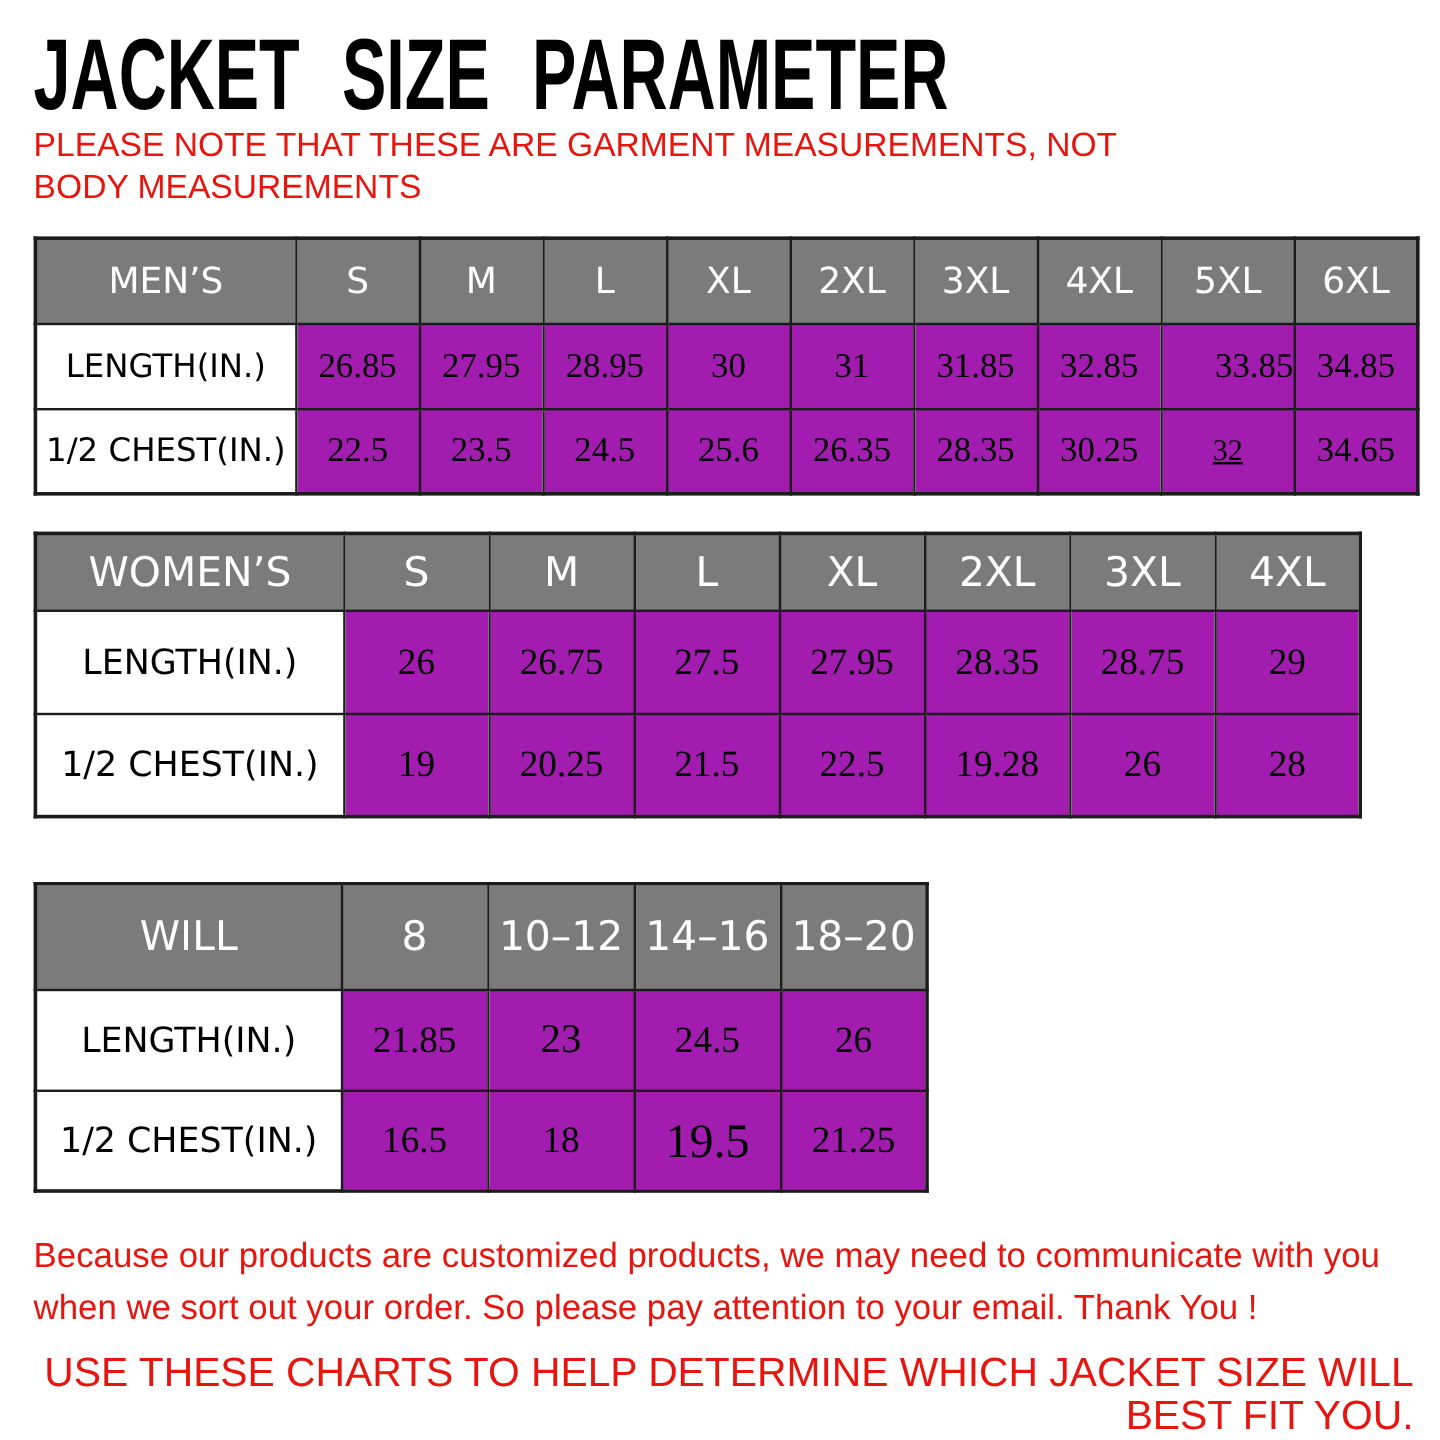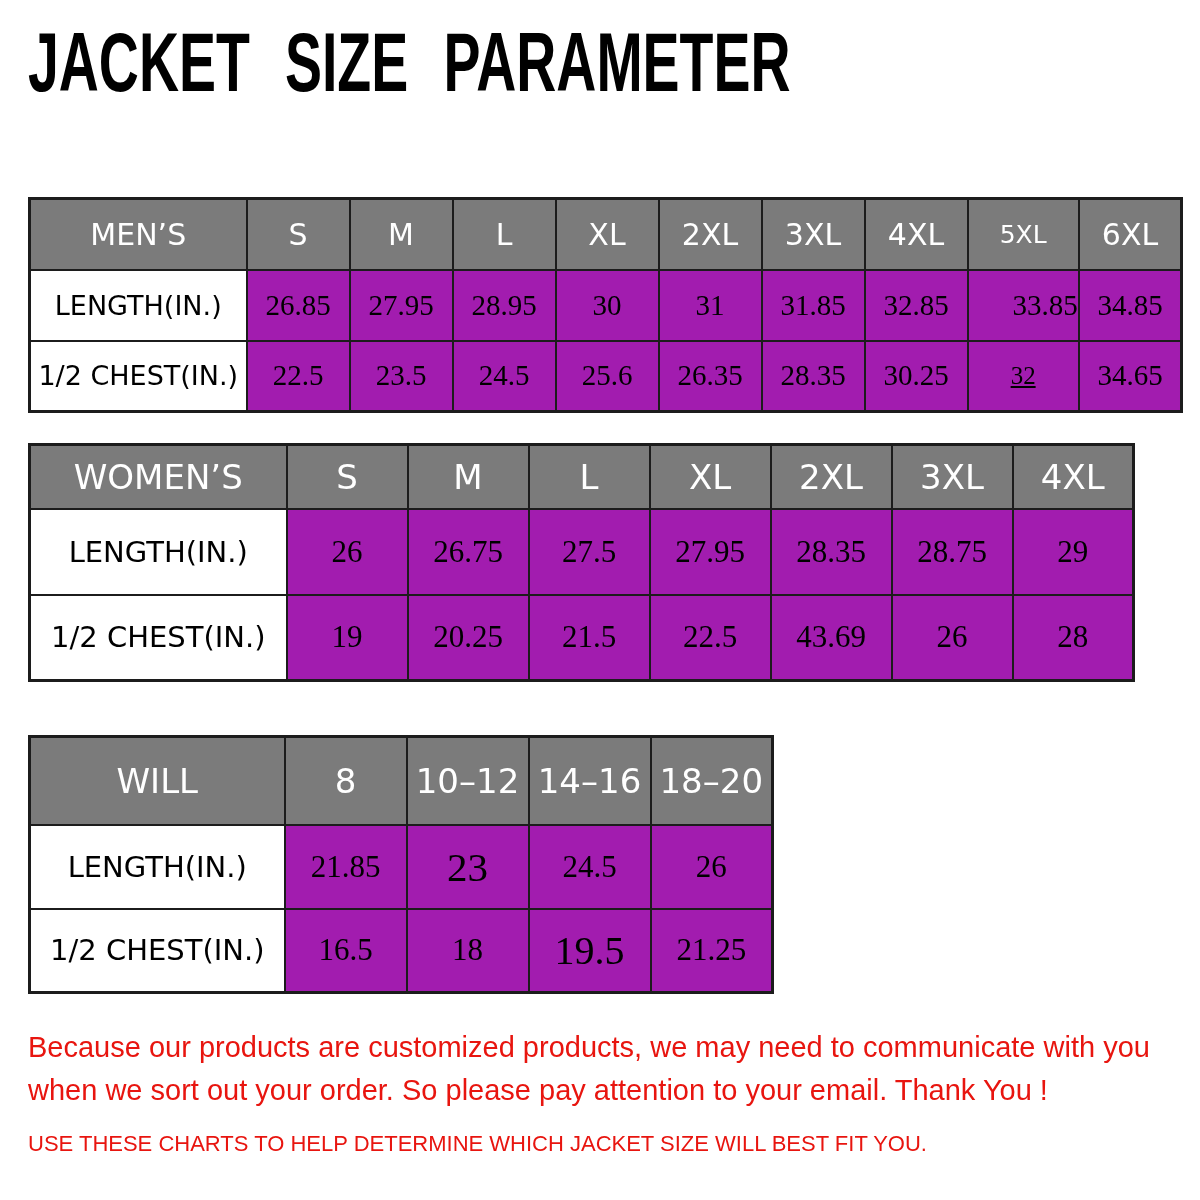--- a/index.html
+++ b/index.html
@@ -41,28 +41,29 @@
   }
   td.val{
     font-family:"Liberation Serif", serif;color:#000;background:#a21caf;
   }
   .footer1{
     position:absolute;left:28px;top:1026px;width:1130px;margin:0;
     font-size:29px;line-height:43px;color:var(--red);font-weight:400;
   }
   .footer2{
     position:absolute;left:28px;top:1126px;width:1150px;margin:0;
-    font-size:22px;line-height:36px;color:var(--red);font-weight:400;
+    font-size:34px;line-height:36px;color:var(--red);font-weight:400;text-align:right;
   }
 </style>
 </head>
 <body>
 
 <div class="canvas">
   <h1 class="page-title">JACKET SIZE PARAMETER</h1>
+  <p class="note">PLEASE NOTE THAT THESE ARE GARMENT MEASUREMENTS, NOT BODY MEASUREMENTS</p>
   <div class="tables" id="tables">
       <table class="sizetable" style="left: 28px; top: 197px;">
         <colgroup>
           <col style="width: 217px;">
           <col style="width: 103px;">
           <col style="width: 103px;">
           <col style="width: 103px;">
           <col style="width: 103px;">
           <col style="width: 103px;">
           <col style="width: 103px;">
@@ -73,21 +74,21 @@
         <thead>
           <tr style="height: 71px;">
             <th class="head" style="font-size: 30px;">MEN’S</th>
             <th class="head" style="font-size: 30px;">S</th>
             <th class="head" style="font-size: 30px;">M</th>
             <th class="head" style="font-size: 30px;">L</th>
             <th class="head" style="font-size: 30px;">XL</th>
             <th class="head" style="font-size: 30px;">2XL</th>
             <th class="head" style="font-size: 30px;">3XL</th>
             <th class="head" style="font-size: 30px;">4XL</th>
-            <th class="head" style="font-size: 25px; margin-top: 16px;">5XL</th>
+            <th class="head" style="font-size: 30px; margin-top: 16px;">5XL</th>
             <th class="head" style="font-size: 30px;">6XL</th>
           </tr>
         </thead>
         <tbody>
           <tr style="height: 71px;">
             <td class="rlabel" style="font-size: 27px;">LENGTH(IN.)</td>
             <td class="val" style="font-size: 29px;">26.85</td>
             <td class="val" style="font-size: 29px;">27.95</td>
             <td class="val" style="font-size: 29px;">28.95</td>
             <td class="val" style="font-size: 29px;">30</td>
@@ -144,21 +145,21 @@
             <td class="val" style="font-size: 31px;">28.35</td>
             <td class="val" style="font-size: 31px;">28.75</td>
             <td class="val" style="font-size: 31px;">29</td>
           </tr>
           <tr style="height: 86px;">
             <td class="rlabel" style="font-size: 29px;">1/2 CHEST(IN.)</td>
             <td class="val" style="font-size: 31px;">19</td>
             <td class="val" style="font-size: 31px;">20.25</td>
             <td class="val" style="font-size: 31px;">21.5</td>
             <td class="val" style="font-size: 31px;">22.5</td>
-            <td class="val" style="font-size: 31px;">43.69</td>
+            <td class="val" style="font-size: 31px;">19.28</td>
             <td class="val" style="font-size: 31px;">26</td>
             <td class="val" style="font-size: 31px;">28</td>
           </tr>
         </tbody>
       </table>
       <table class="sizetable" style="left: 28px; top: 735px;">
         <colgroup>
           <col style="width: 255px;">
           <col style="width: 122px;">
           <col style="width: 122px;">
@@ -171,21 +172,21 @@
             <th class="head" style="font-size: 34px;">8</th>
             <th class="head" style="font-size: 34px;">10–12</th>
             <th class="head" style="font-size: 34px;">14–16</th>
             <th class="head" style="font-size: 34px;">18–20</th>
           </tr>
         </thead>
         <tbody>
           <tr style="height: 84px;">
             <td class="rlabel" style="font-size: 29px;">LENGTH(IN.)</td>
             <td class="val" style="font-size: 31px;">21.85</td>
-            <td class="val" style="font-size: 41px;">23</td>
+            <td class="val" style="font-size: 34px;">23</td>
             <td class="val" style="font-size: 31px;">24.5</td>
             <td class="val" style="font-size: 31px;">26</td>
           </tr>
           <tr style="height: 84px;">
             <td class="rlabel" style="font-size: 29px;">1/2 CHEST(IN.)</td>
             <td class="val" style="font-size: 31px;">16.5</td>
             <td class="val" style="font-size: 31px;">18</td>
             <td class="val" style="font-size: 40px;">19.5</td>
             <td class="val" style="font-size: 31px;">21.25</td>
           </tr>

